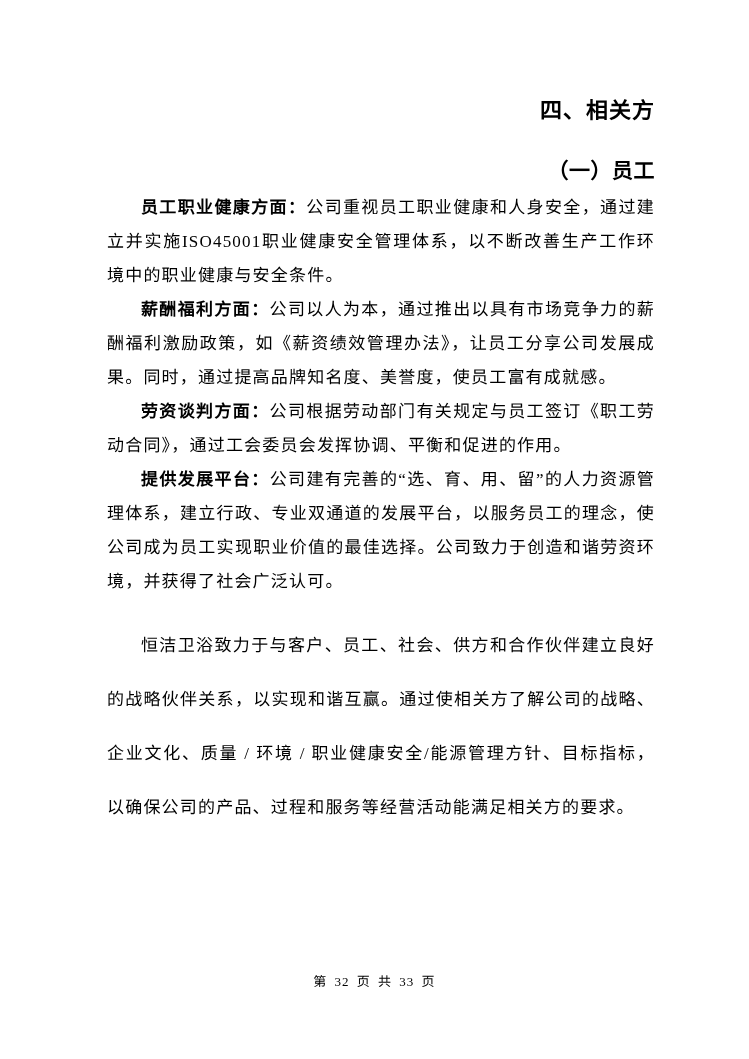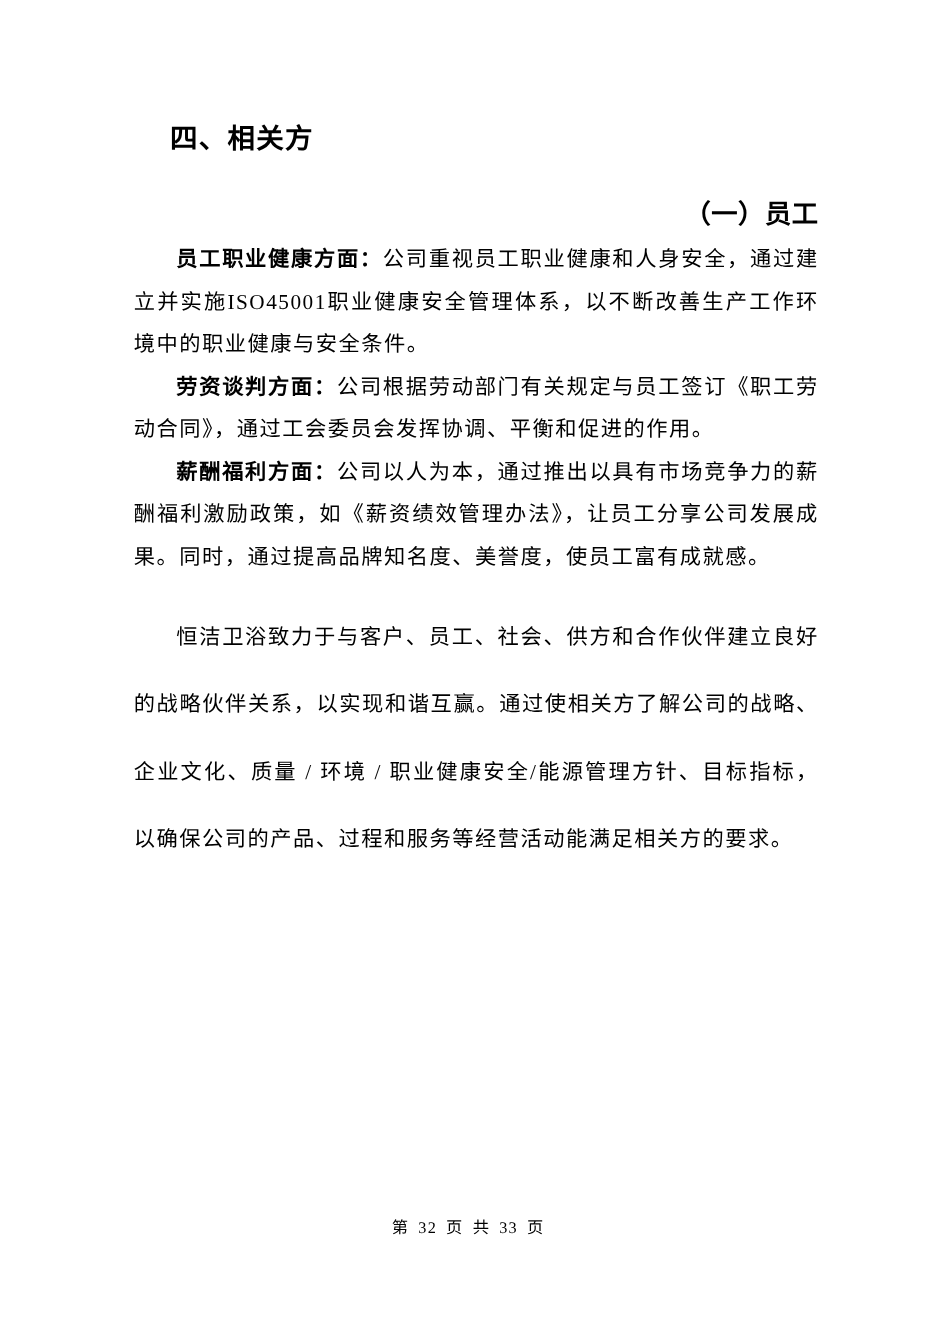--- a/index.html
+++ b/index.html
@@ -16,25 +16,26 @@
     font-family: "Liberation Serif", "DejaVu Serif", serif;
     overflow: hidden;
   }
   .content {
     position: absolute;
     left: 107px;
     top: 0;
     width: 548px;
   }
   .chapter-title {
-    margin: 97px 0 0 29px;
+    margin: 97px 0 0 46px;
     font-size: 22px;
     line-height: 28px;
     font-weight: bold;
     letter-spacing: 1px;
+    text-align: right;
   }
   .section-heading {
     font-size: 21px;
     line-height: 27px;
     font-weight: bold;
     letter-spacing: 0.5px;
     text-align: right;
   }
   .section-heading.first {
     margin: 33px 0 0 0;
@@ -79,24 +80,25 @@
 
 <div class="page">
   <div class="content">
 
     <h1 class="chapter-title">四、相关方</h1>
 
     <h2 class="section-heading first">（一）员工</h2>
 
     <p class="body-para first-of-section"><span class="lead">员工职业健康方面：</span><span>公司重视员工职业健康和人身安全，通过建立并实施ISO45001职业健康安全管理体系，以不断改善生产工作环境中的职业健康与安全条件。</span></p>
 
+    <p class="body-para"><span class="lead">薪酬福利方面：</span><span>公司以人为本，通过推出以具有市场竞争力的薪酬福利激励政策，如《薪资绩效管理办法》，让员工分享公司发展成果。同时，通过提高品牌知名度、美誉度，使员工富有成就感。</span></p>
+
     <p class="body-para"><span class="lead">劳资谈判方面：</span><span>公司根据劳动部门有关规定与员工签订《职工劳动合同》，通过工会委员会发挥协调、平衡和促进的作用。</span></p>
 
-    <p class="body-para"><span class="lead">薪酬福利方面：</span><span>公司以人为本，通过推出以具有市场竞争力的薪酬福利激励政策，如《薪资绩效管理办法》，让员工分享公司发展成果。同时，通过提高品牌知名度、美誉度，使员工富有成就感。</span></p>
-
+    <p class="body-para"><span class="lead">提供发展平台：</span><span>公司建有完善的“选、育、用、留”的人力资源管理体系，建立行政、专业双通道的发展平台，以服务员工的理念，使公司成为员工实现职业价值的最佳选择。公司致力于创造和谐劳资环境，并获得了社会广泛认可。</span></p>
 
 
     <p class="body-para loose"><span>恒洁卫浴致力于与客户、员工、社会、供方和合作伙伴建立良好的战略伙伴关系，以实现和谐互赢。通过使相关方了解公司的战略、企业文化、质量 / 环境 / 职业健康安全/能源管理方针、目标指标，以确保公司的产品、过程和服务等经营活动能满足相关方的要求。</span></p>
 
   </div>
 
   <div class="footer">
     <span>第 32 页 共 33 页</span>
   </div>
 </div>

